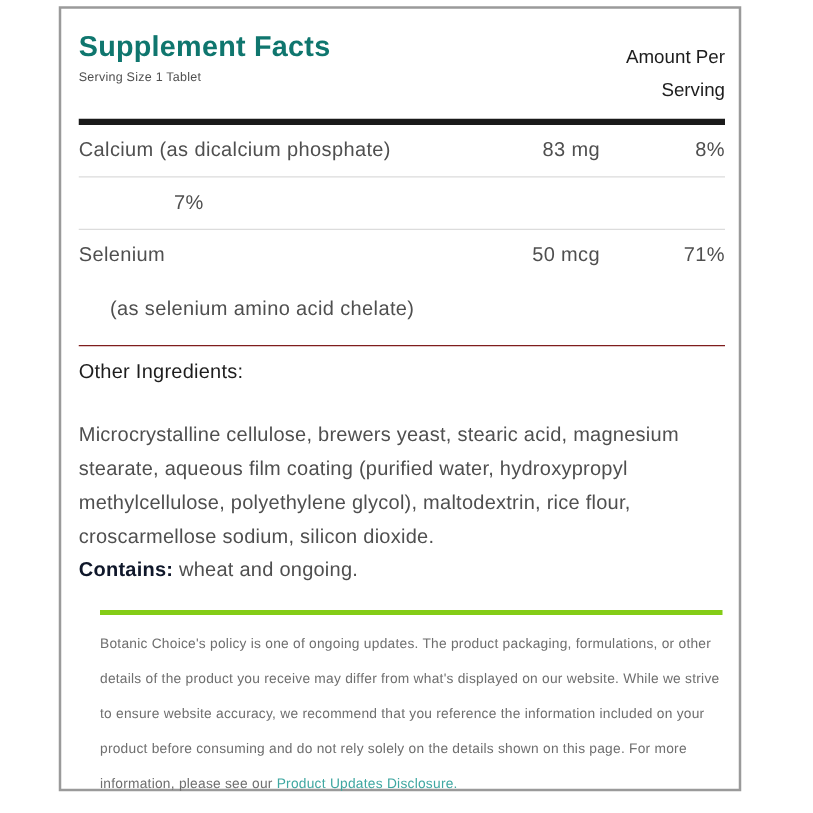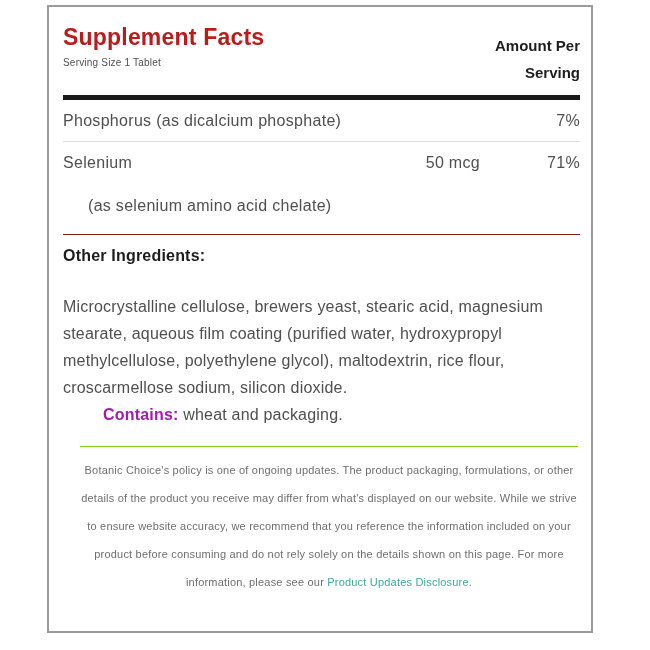--- a/index.html
+++ b/index.html
@@ -27,38 +27,38 @@
   }
   
   .header {
     display: flex;
     justify-content: space-between;
     align-items: flex-start;
   }
   .title {
     font-size: 23px;
     font-weight: bold;
-    color: #b91c1c;
+    color: #0f766e;
     letter-spacing: 0.2px;
     line-height: 26px;
     margin: 0;
   }
   .serving-size {
     font-size: 10px;
     color: #4f4f4f;
     letter-spacing: 0.2px;
     margin-top: 7px;
   }
   .header-cols {
     display: flex;
     padding-top: 8px;
   }
   .col-head {
     font-size: 15px;
-    font-weight: bold;
+    font-weight: normal;
     color: #1d1d1d;
     text-align: right;
     white-space: pre-line;
     line-height: 27px;
   }
   .col-head.amount-head { width: 118px; }
   .col-head.daily-head  { width: 100px; }
   
   .thick-rule {
     height: 5px;
@@ -87,45 +87,44 @@
     padding: 25px 0 19px 25px;
     border-bottom: 1px solid #7f1d1d;
     font-size: 16px;
     color: #4f4f4f;
     letter-spacing: 0.3px;
   }
   
   .other-section { padding-top: 12px; }
   .oi-heading {
     font-size: 16px;
-    font-weight: bold;
+    font-weight: normal;
     color: #1d1d1d;
     letter-spacing: 0.2px;
   }
   .oi-text {
     margin-top: 28px;
     max-width: 514px;
     font-size: 16px;
     line-height: 27px;
     color: #4f4f4f;
     letter-spacing: 0.2px;
   }
   .contains-line {
     font-size: 16px;
     line-height: 27px;
     color: #4f4f4f;
     letter-spacing: 0.2px;
   }
-  .contains-label { font-weight: bold; color: #a21caf; margin-left: 40px; }
+  .contains-label { font-weight: bold; color: #0f172a; }
   
   .disclaimer-section {
     margin: 18px 2px 0 17px;
-    border-top: 1px solid #84cc16;
+    border-top: 4px solid #84cc16;
     padding-top: 9px;
-    text-align: center;
   }
   .disclaimer-text {
     font-size: 11px;
     line-height: 28px;
     color: #6e6e6e;
     letter-spacing: 0.2px;
   }
   .disclosure-link {
     color: #3fa7a1;
     cursor: pointer;
@@ -144,36 +143,40 @@
     <div class="header-cols">
       <div class="col-head amount-head">Amount Per
 Serving</div>
     </div>
   </div>
 
   <div class="thick-rule"></div>
 
   <div>
     <div class="nutrient-row">
-      <span class="nutrient-name">Phosphorus (as dicalcium phosphate)</span>
+      <span class="nutrient-name">Calcium (as dicalcium phosphate)</span>
+      <span class="nutrient-amount">83 mg</span>
+      <span class="nutrient-daily">8%</span>
+    </div>
+    <div class="nutrient-row">
       <span class="nutrient-daily">7%</span>
     </div>
     <div class="nutrient-row no-border">
       <span class="nutrient-name">Selenium</span>
       <span class="nutrient-amount">50 mcg</span>
       <span class="nutrient-daily">71%</span>
     </div>
     <div class="nutrient-note-row">(as selenium amino acid chelate)</div>
   </div>
 
   <div class="other-section">
     <div class="oi-heading">Other Ingredients:</div>
     <div class="oi-text">Microcrystalline cellulose, brewers yeast, stearic acid, magnesium stearate, aqueous film coating (purified water, hydroxypropyl methylcellulose, polyethylene glycol), maltodextrin, rice flour, croscarmellose sodium, silicon dioxide.</div>
     <div class="contains-line">
-      <span class="contains-label">Contains:</span><span> wheat and packaging.</span>
+      <span class="contains-label">Contains:</span><span> wheat and ongoing.</span>
     </div>
   </div>
 
   <div class="disclaimer-section">
     <div class="disclaimer-text">
       <span>Botanic Choice's policy is one of ongoing updates. The product packaging, formulations, or other details of the product you receive may differ from what's displayed on our website. While we strive to ensure website accuracy, we recommend that you reference the information included on your product before consuming and do not rely solely on the details shown on this page. For more information, please see our </span><span class="disclosure-link">Product Updates Disclosure.</span>
     </div>
   </div>
 
 </div>

